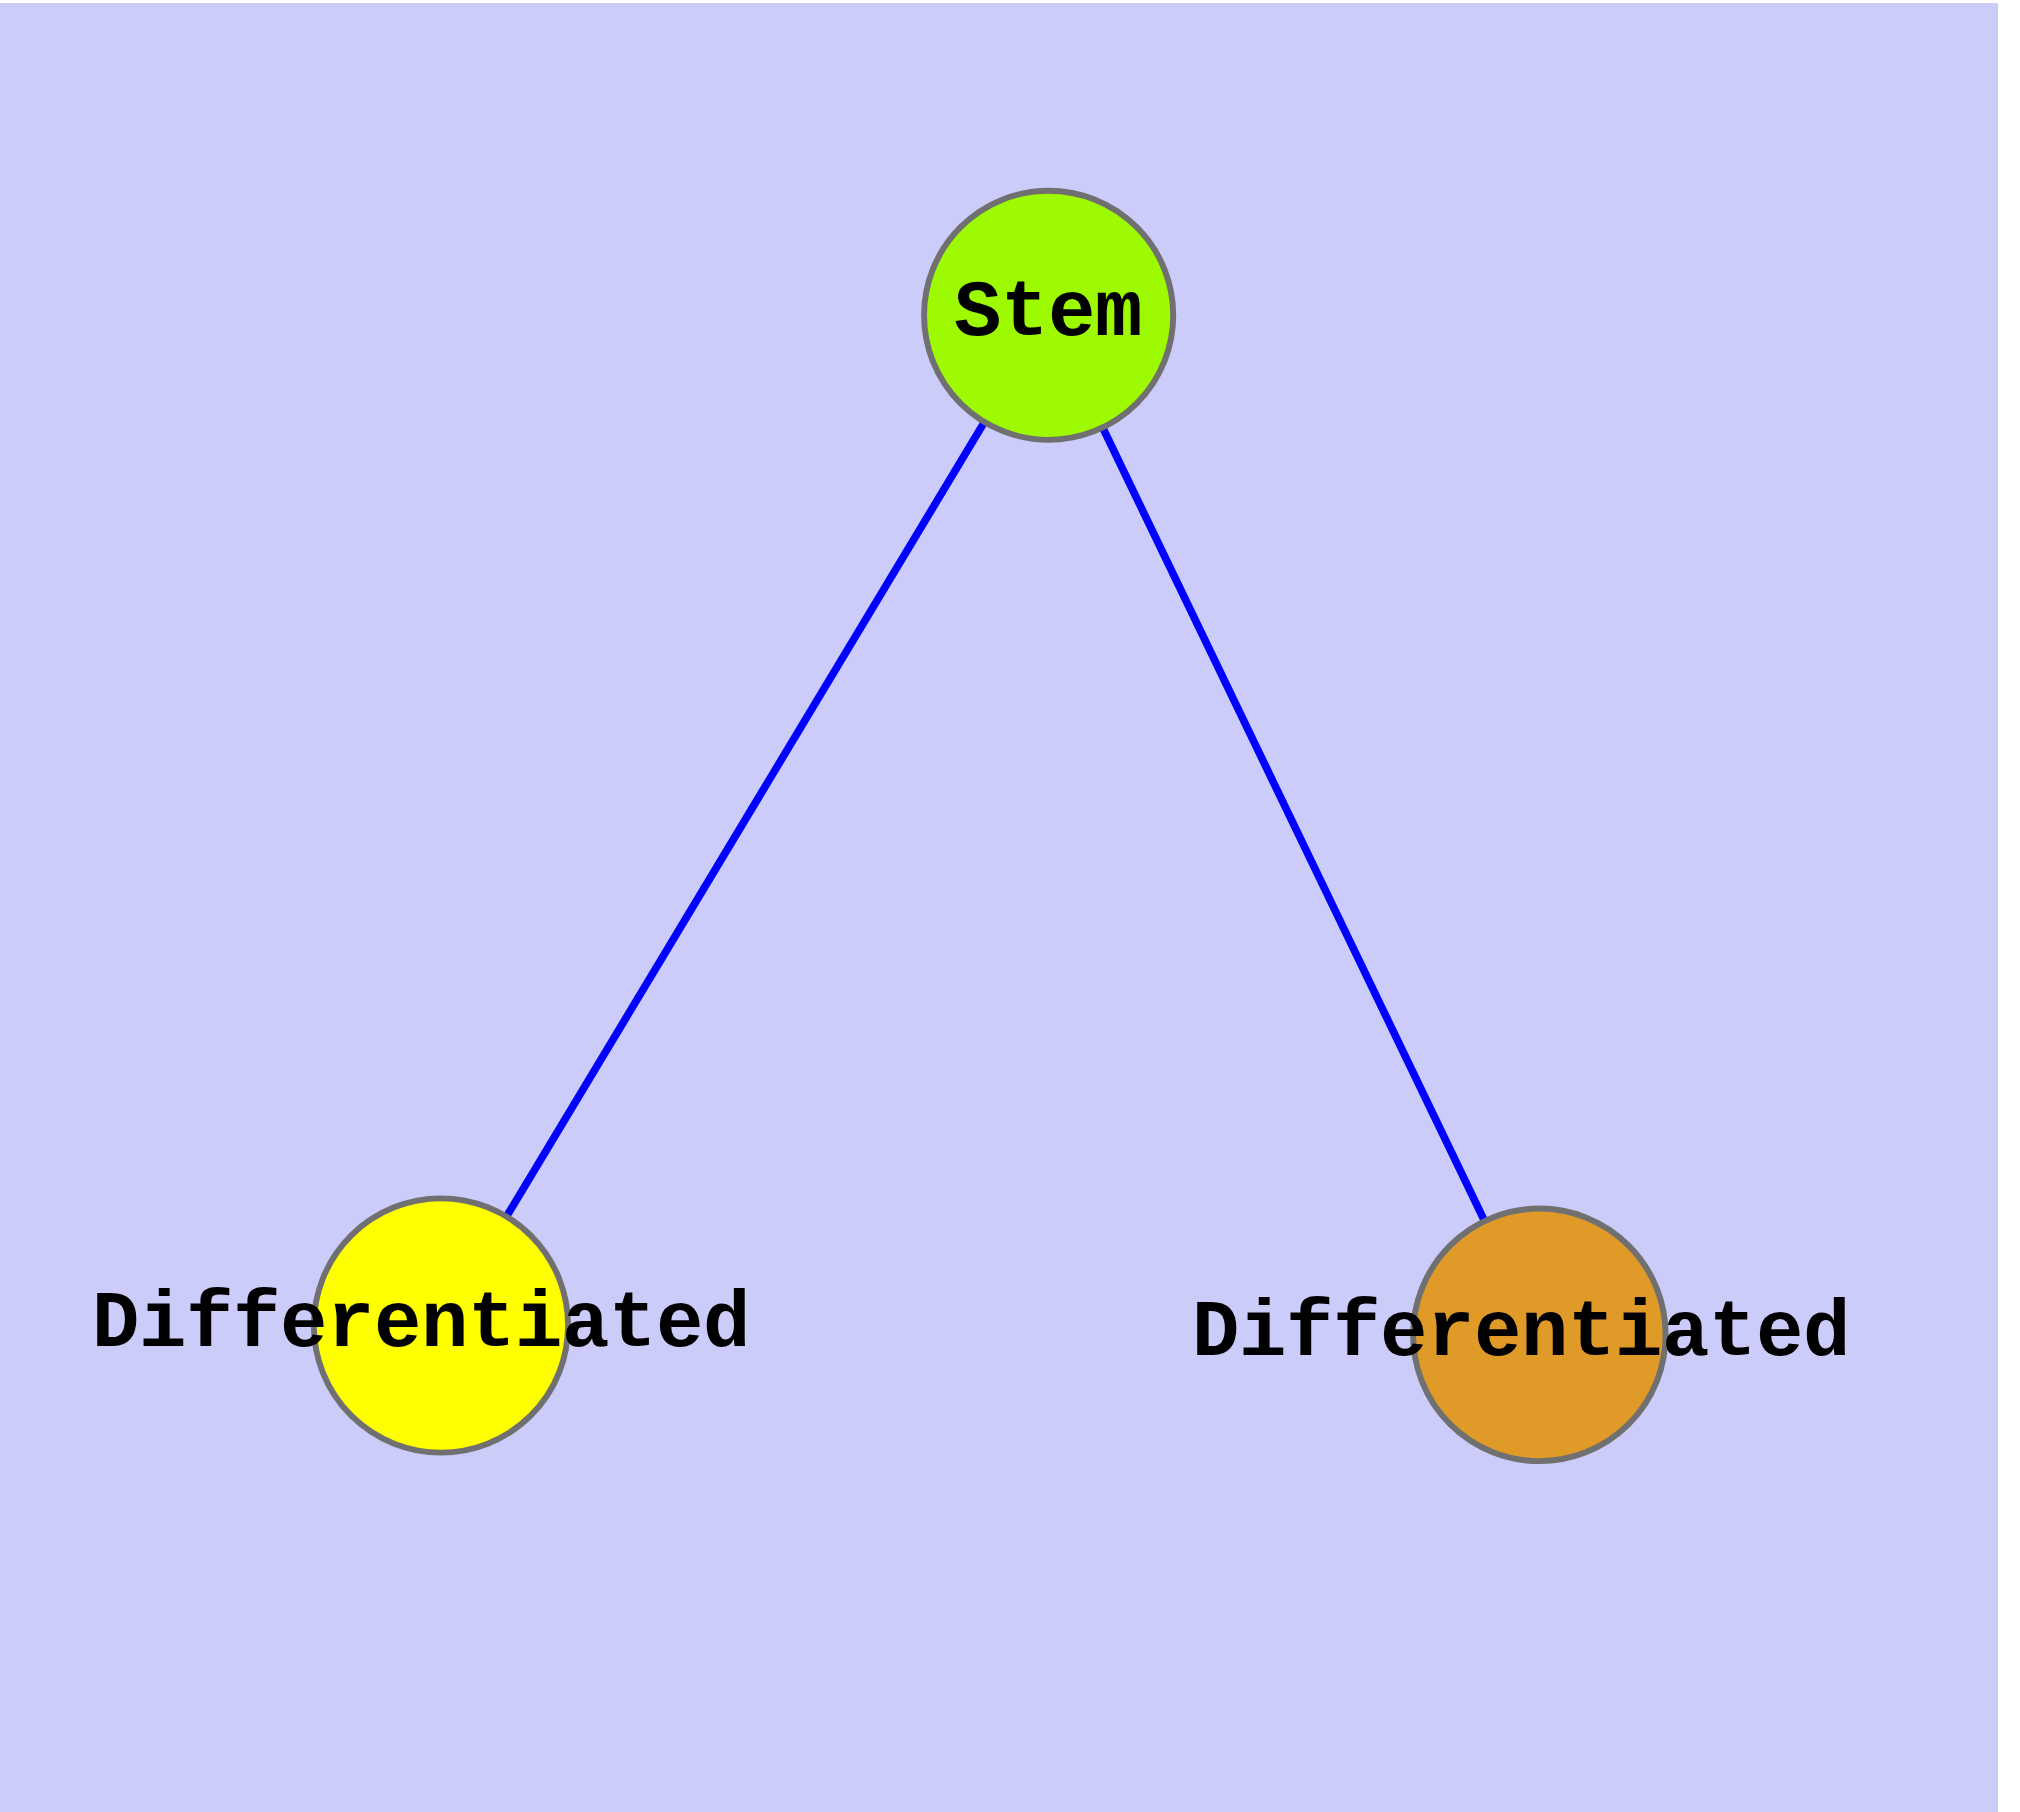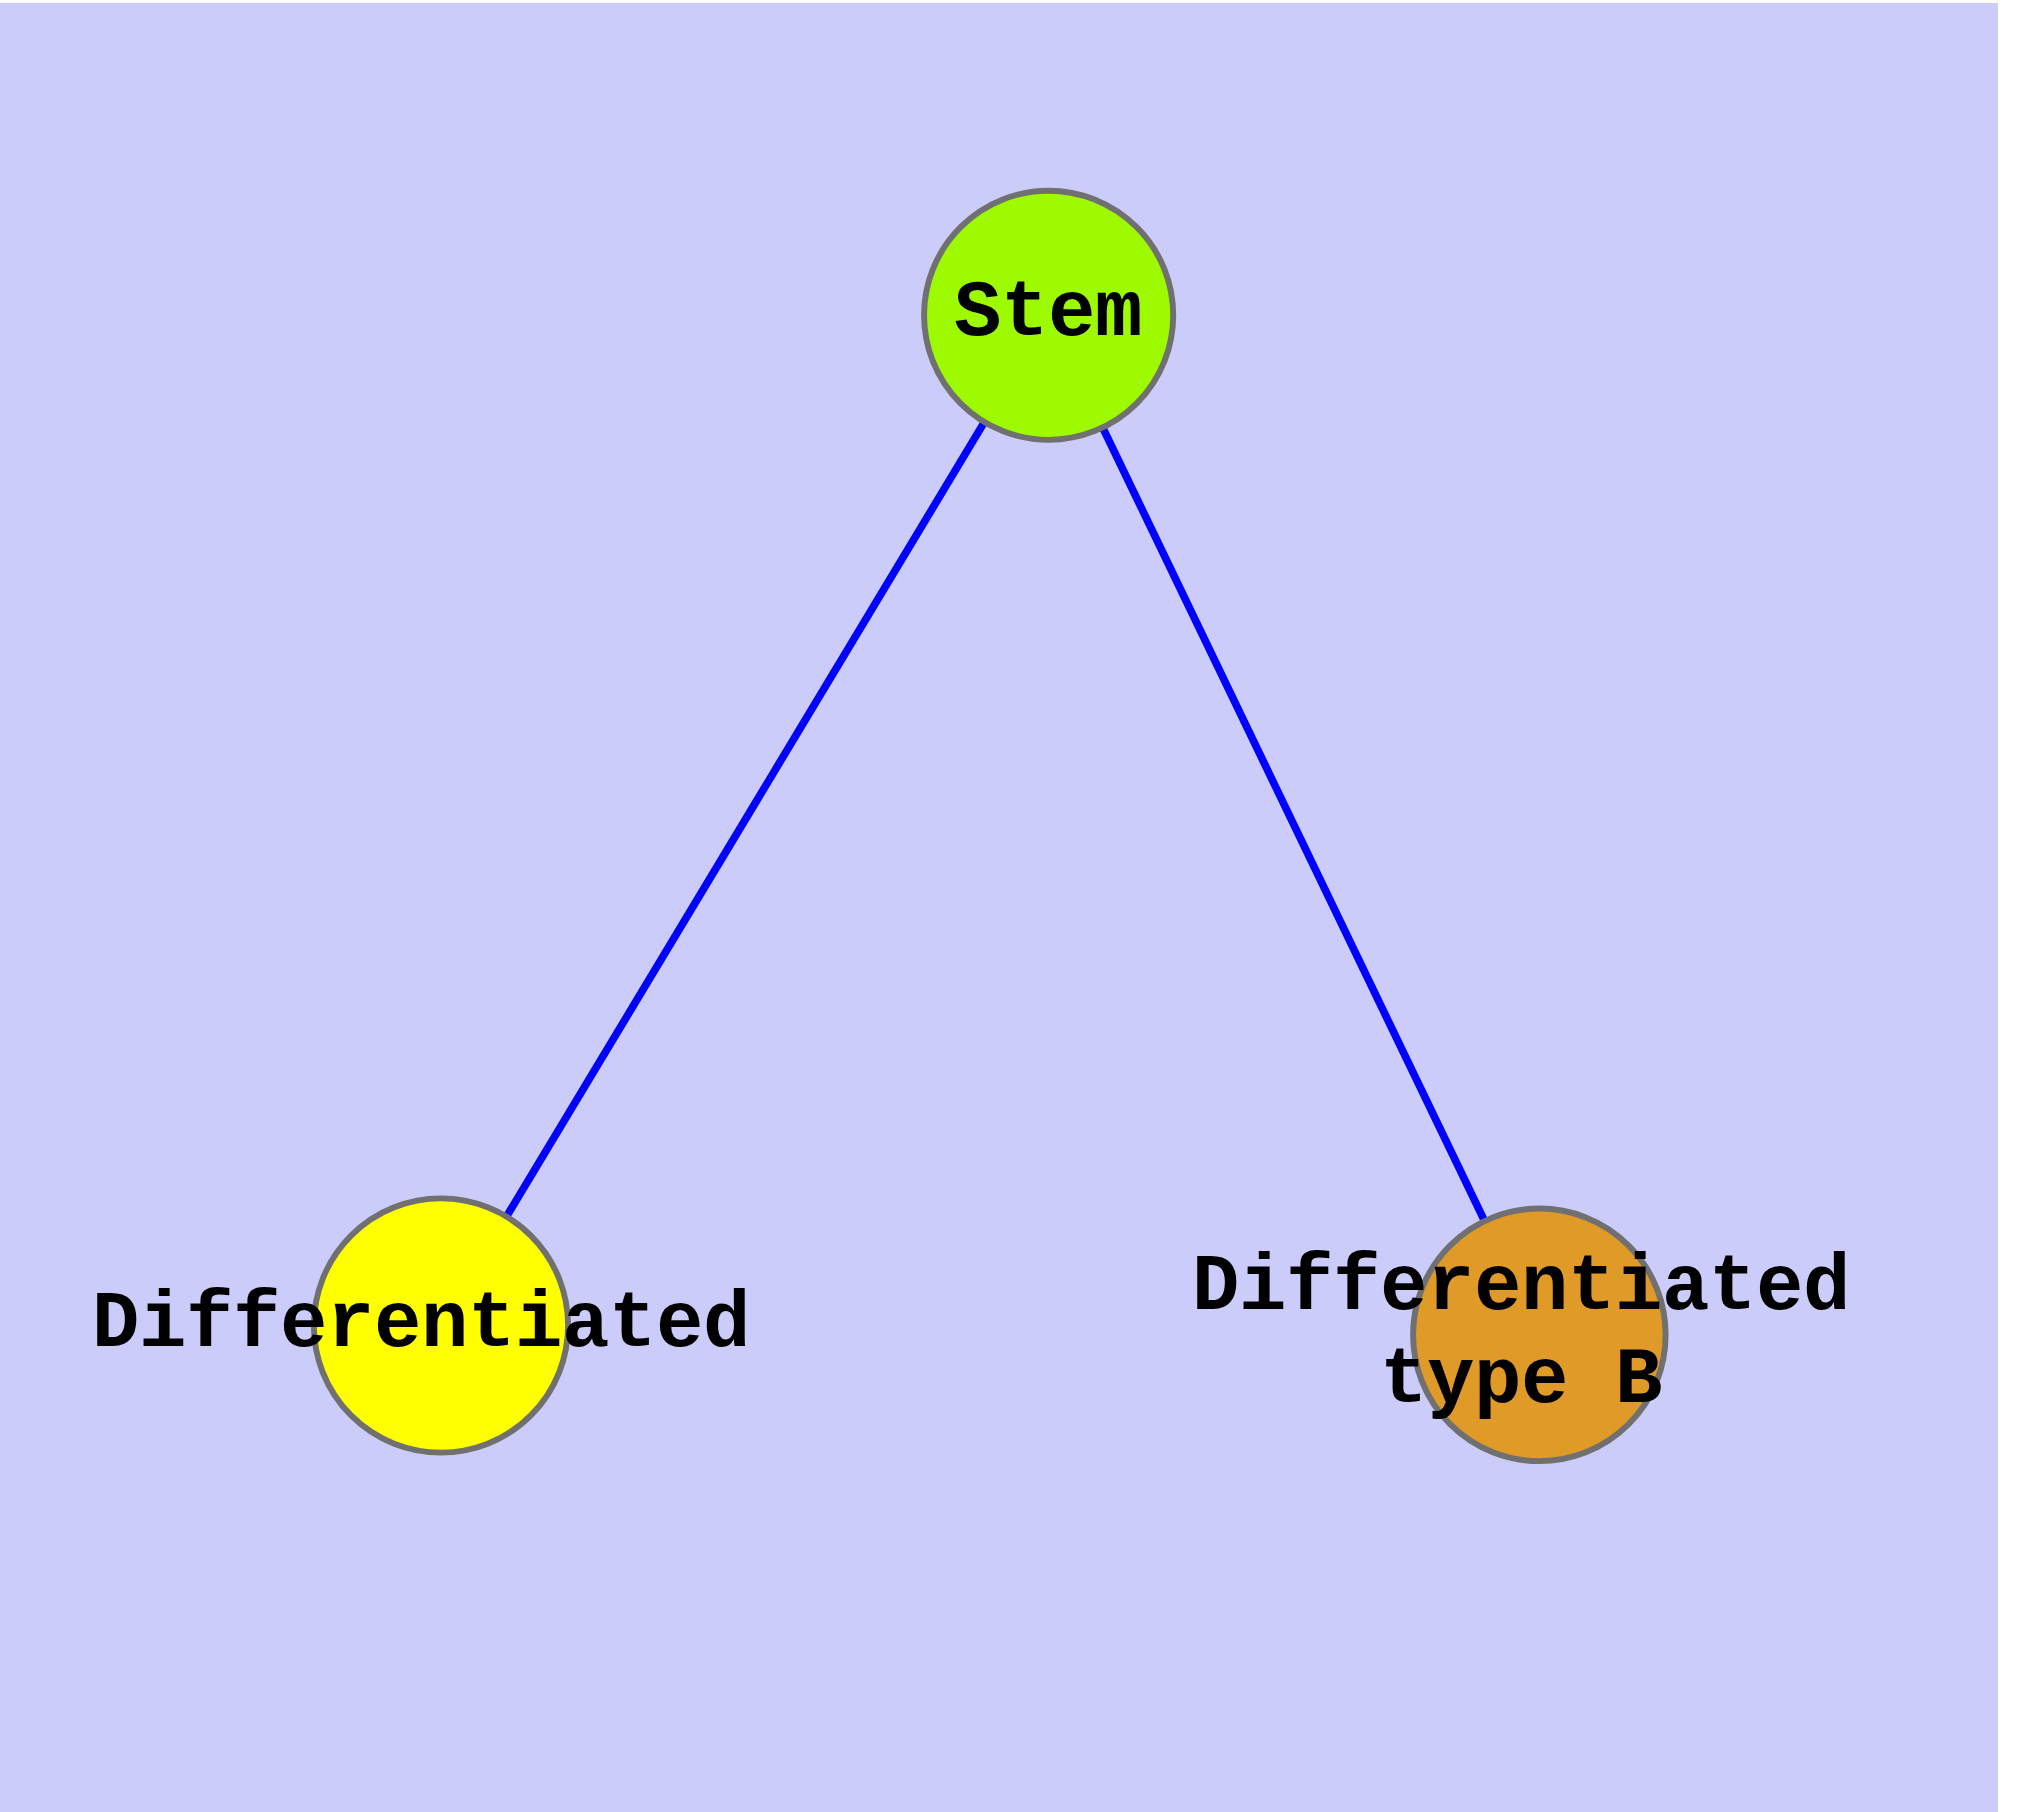--- a/index.html
+++ b/index.html
@@ -64,17 +64,16 @@
   <div class="node-label" style="left:1048px; top:315px; transform: translate(-50%, -50%); font-size:79px;">
     <span class="line">Stem</span>
   </div>
 
   <div class="node-label" style="left:421px; top:1326px; transform: translate(-50%, -50%); font-size:79px;">
     <span class="line">Differentiated</span>
   </div>
 
   <div class="node-label" style="left:1521px; top:1335px; transform: translate(-50%, -50%); font-size:79px;">
     <span class="line">Differentiated</span>
-    <span class="line">type B</span>
   </div>
 
 </div>
 
 
 </body></html>

